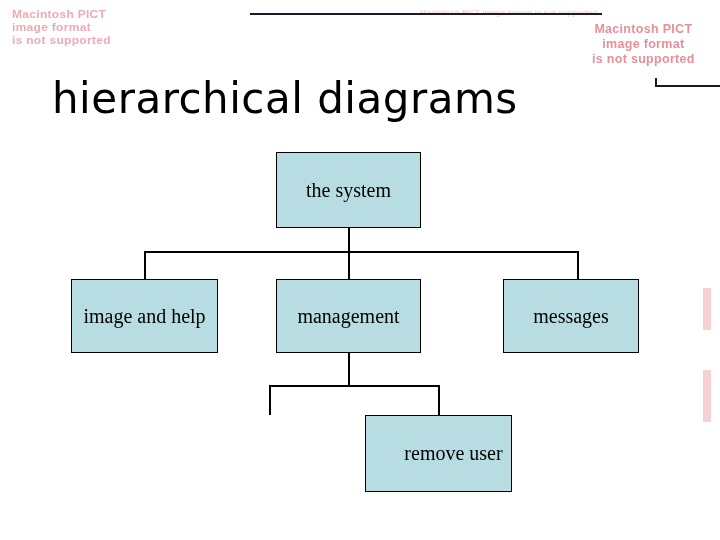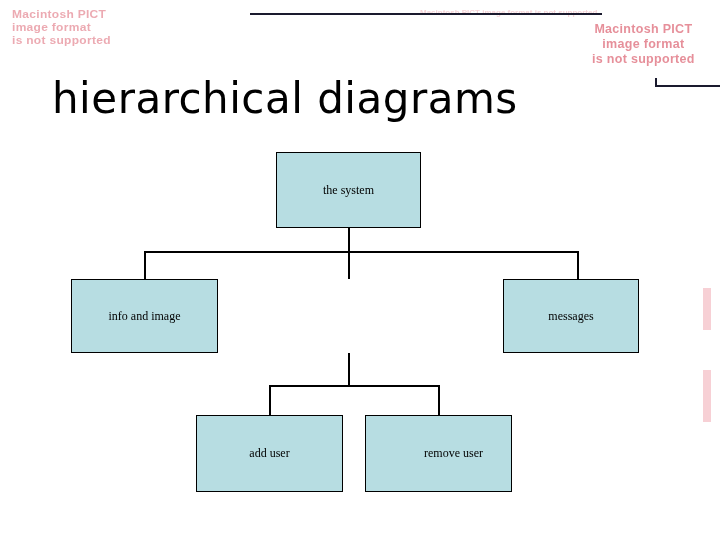--- a/index.html
+++ b/index.html
@@ -94,21 +94,21 @@
   
   .node {
     position: absolute;
     background: #b7dde2;
     border: 1.5px solid #000000;
     box-sizing: border-box;
     display: flex;
     align-items: center;
     justify-content: center;
     font-family: "Liberation Serif", serif;
-    font-size: 12px;
+    font-size: 20px;
     color: #000000;
   }
 
   #node-system    { left: 276px; top: 152px; width: 145px; height: 76px; }
   #node-info      { left: 71px;  top: 279px; width: 147px; height: 74px; }
   #node-mgmt      { left: 276px; top: 279px; width: 145px; height: 74px; }
   #node-messages  { left: 503px; top: 279px; width: 136px; height: 74px; }
   #node-add       { left: 196px; top: 415px; width: 147px; height: 77px; }
   #node-remove    { left: 365px; top: 415px; width: 147px; height: 77px; padding-left: 30px; }
 
@@ -165,29 +165,29 @@
   <div class="conn v" id="c2-drop"></div>
   <div class="conn h" id="c2-bus"></div>
   <div class="conn v" id="c2-left"></div>
   <div class="conn v" id="c2-right"></div>
 
   <div class="node" id="node-system">
     <span>the system</span>
   </div>
 
   <div class="node" id="node-info">
-    <span>info and image</span>
+    <span>image and help</span>
   </div>
 
+  <div class="node" id="node-mgmt">
+    <span>management</span>
+  </div>
 
   <div class="node" id="node-messages">
     <span>messages</span>
   </div>
 
-  <div class="node" id="node-add">
-    <span>add user</span>
-  </div>
 
   <div class="node" id="node-remove">
     <span>remove user</span>
   </div>
 
 </div>
 
 </body></html>

